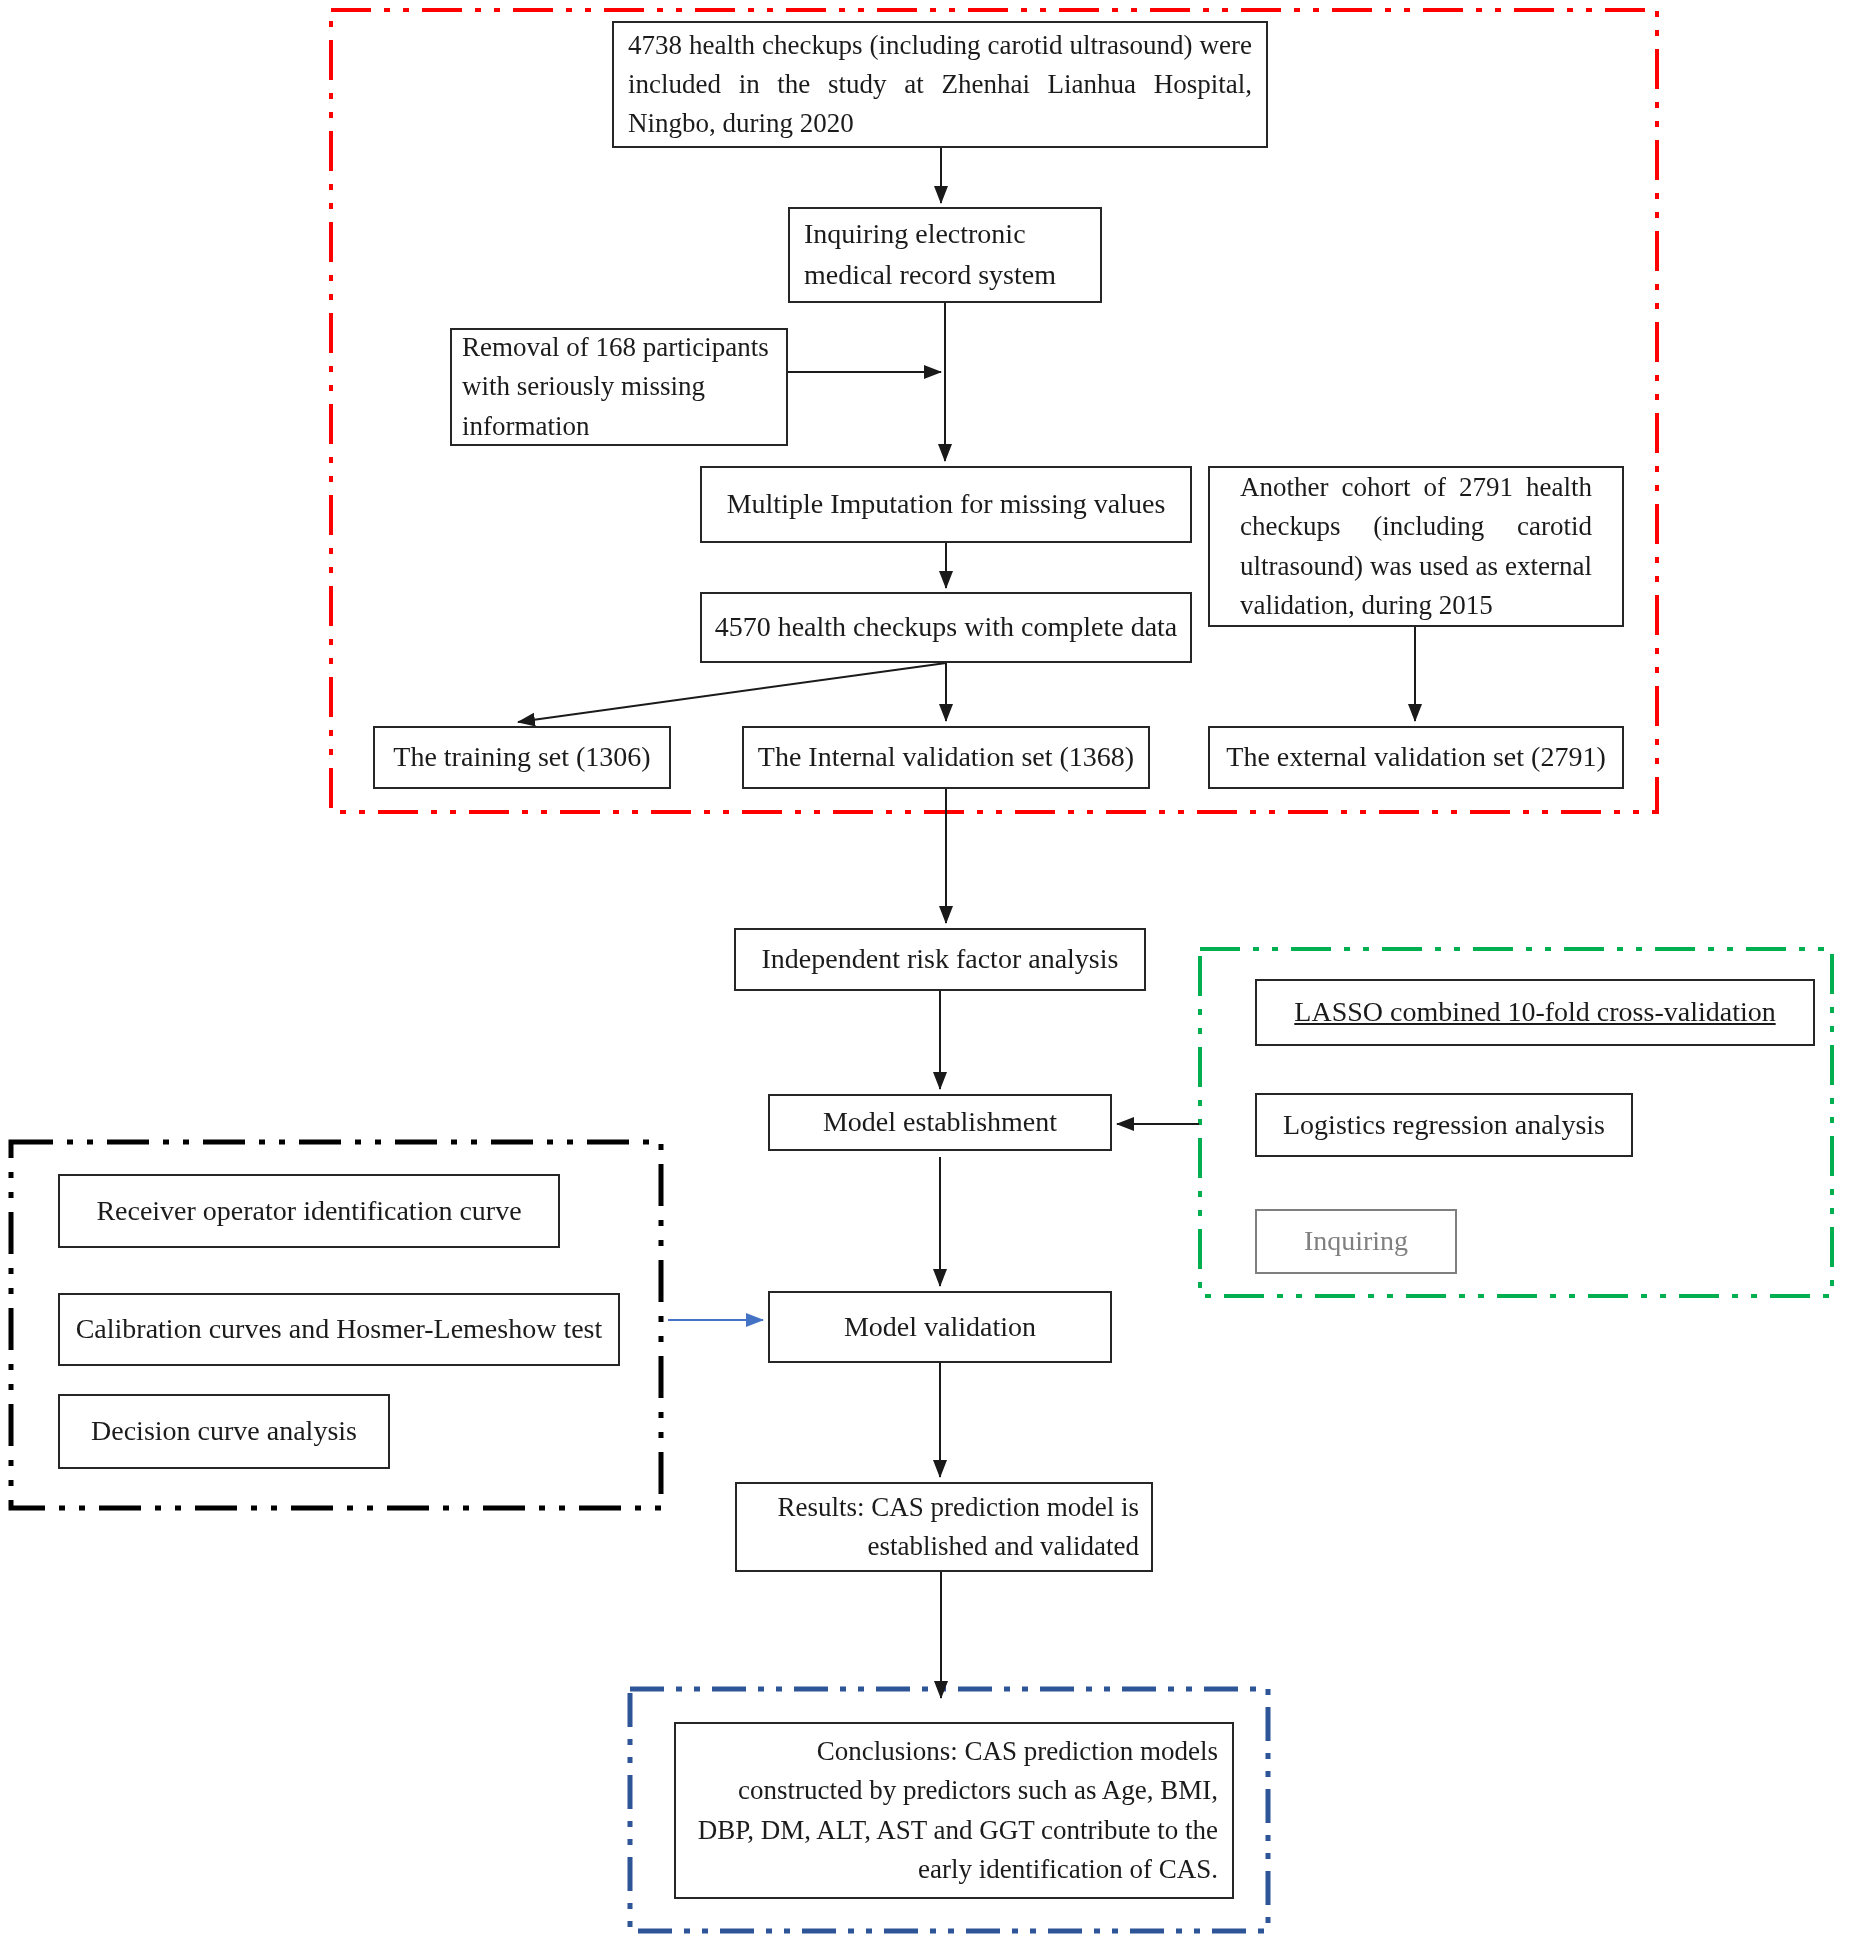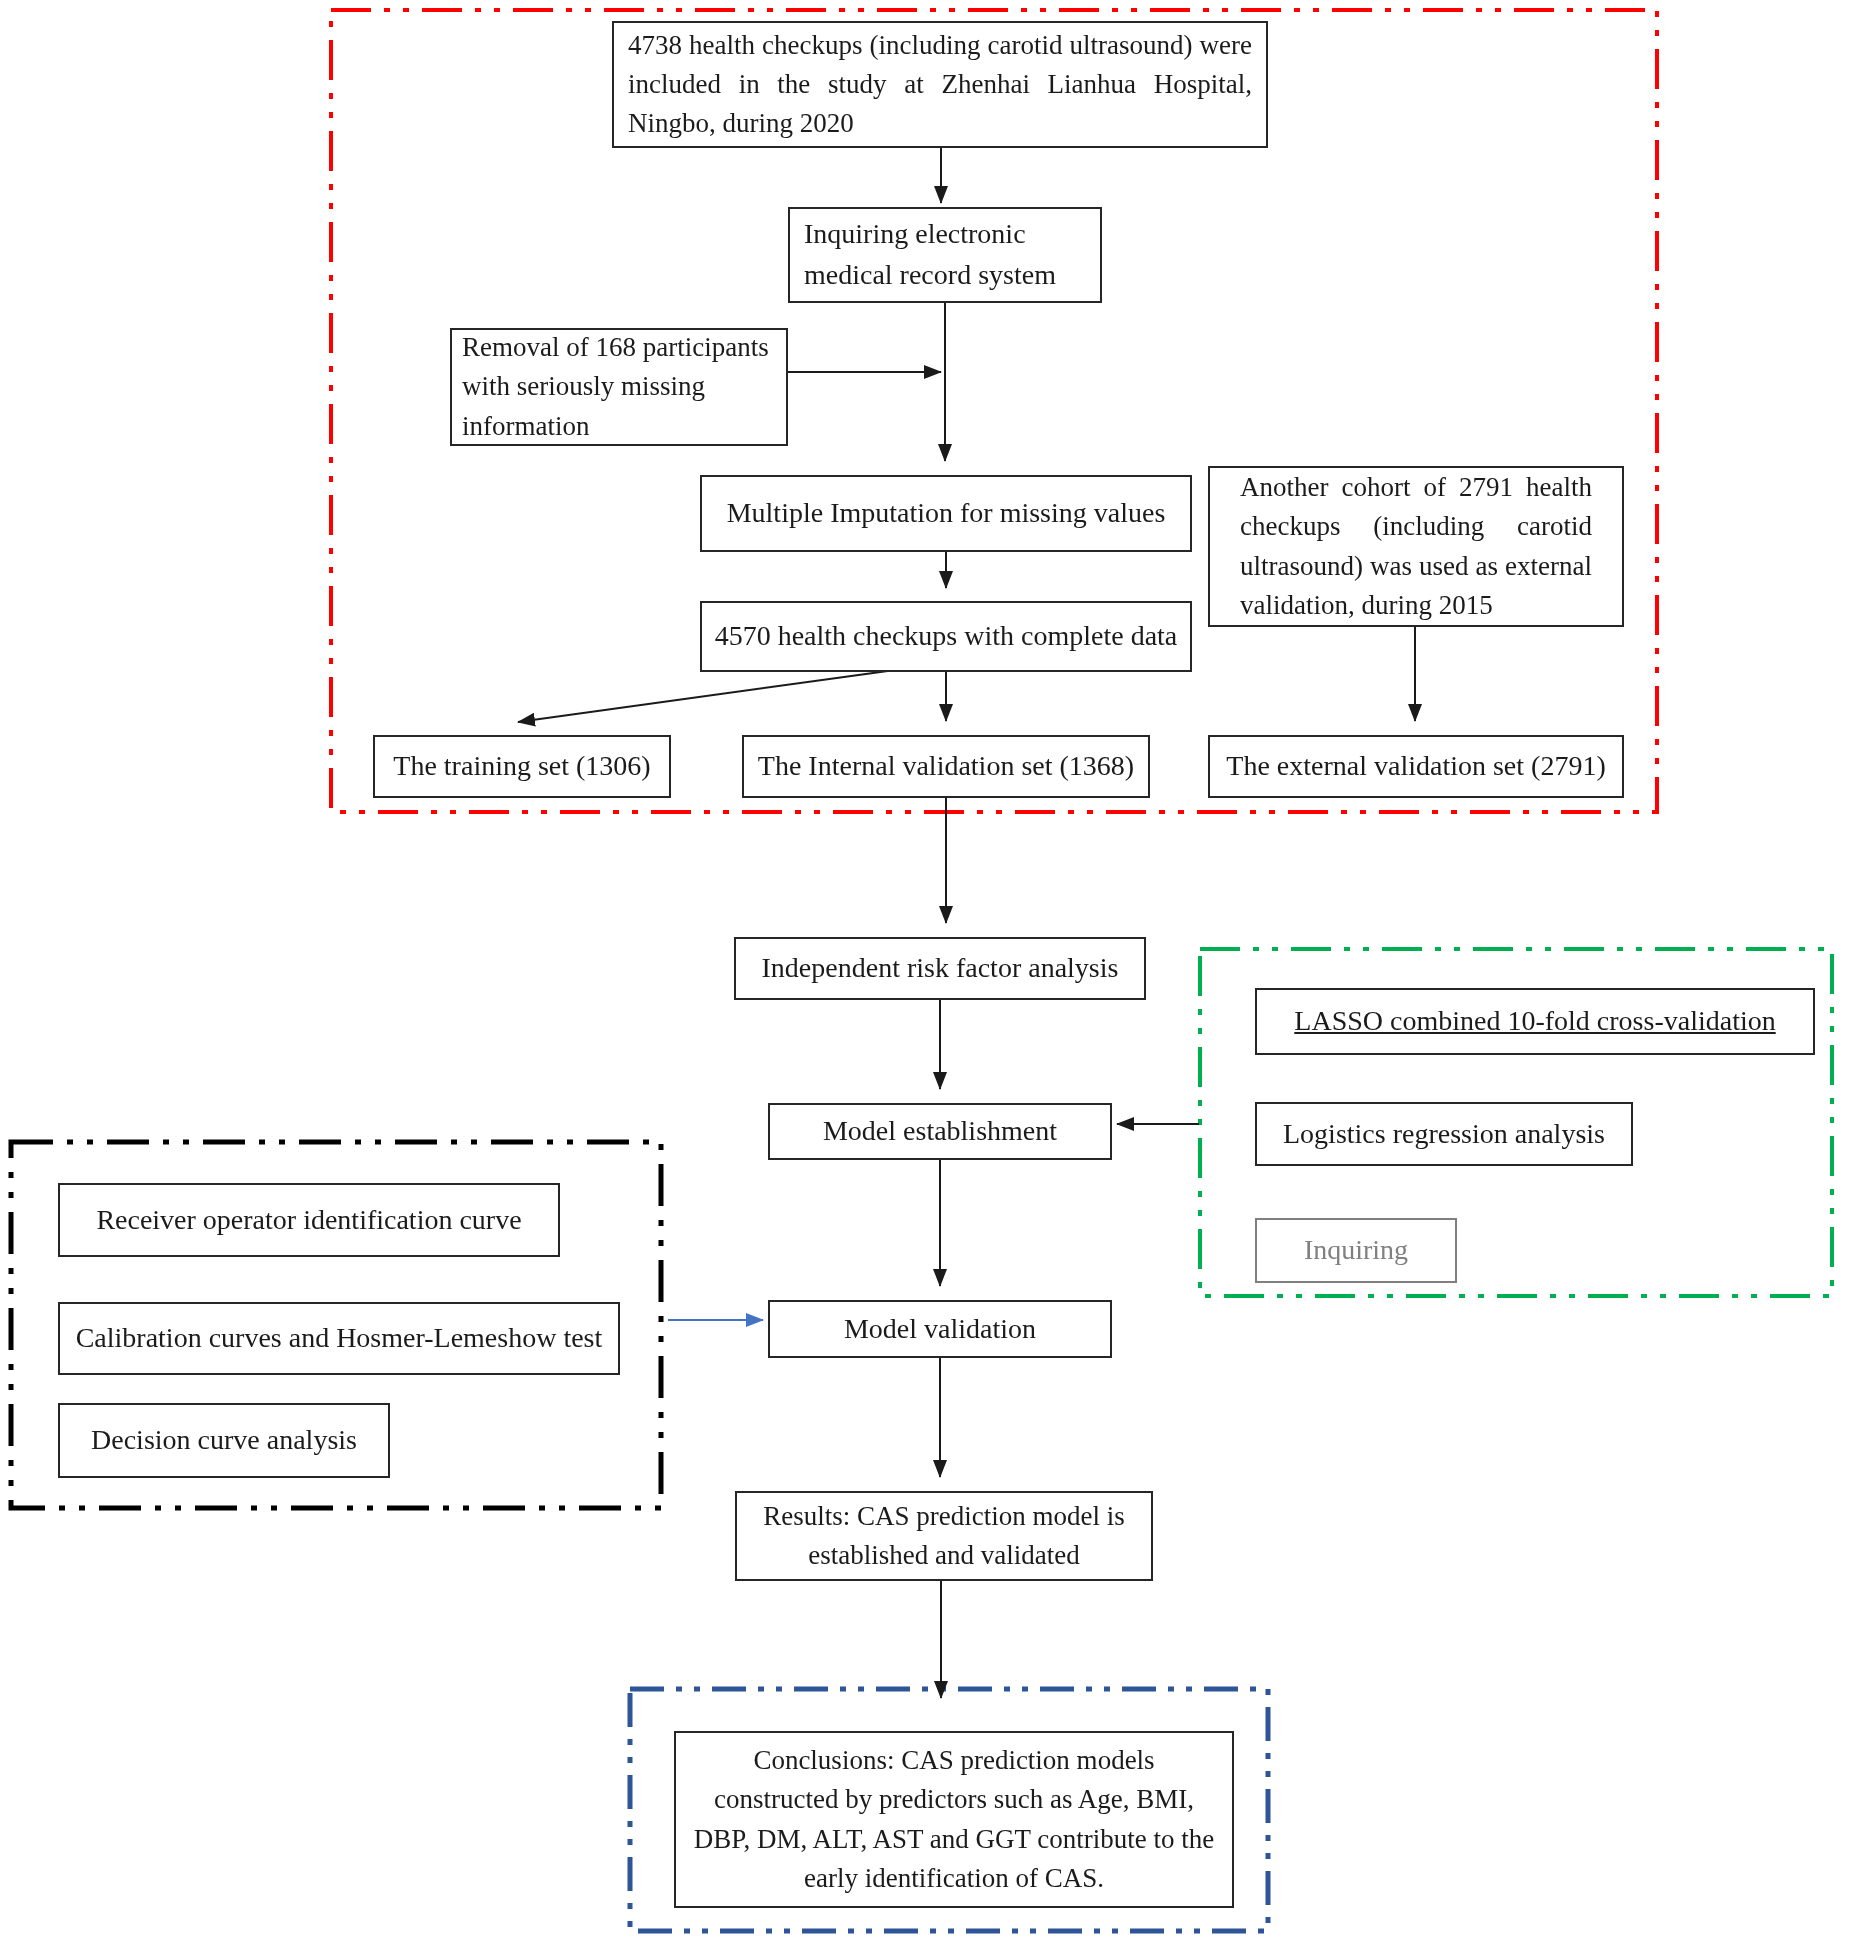--- a/index.html
+++ b/index.html
@@ -14,21 +14,21 @@
   .box{
     position:absolute;
     box-sizing:border-box;
     border:2px solid #262626;
     background:#ffffff;
     display:flex;
     align-items:center;
     font-size:28px;
     line-height:1.45;
   }
-  .c{justify-content:center;text-align:center;margin-top:9px;}
+  .c{justify-content:center;text-align:right;}
   .l{justify-content:flex-start;text-align:left;}
   .j{text-align:justify;}
   .nw{white-space:nowrap;}
   .f27{font-size:27px;}
   .gray{border-color:#7f7f7f;color:#808080;}
 </style>
 </head>
 <body>
 
 <div class="canvas">
@@ -79,21 +79,21 @@
   <div class="box c nw" style="left:373px;top:726px;width:298px;height:63px;">The training set (1306)</div>
 
   <div class="box c nw" style="left:742px;top:726px;width:408px;height:63px;">The Internal validation set (1368)</div>
 
   <div class="box c nw" style="left:1208px;top:726px;width:416px;height:63px;">The external validation set (2791)</div>
 
   <div class="box c nw" style="left:734px;top:928px;width:412px;height:63px;">Independent risk factor analysis</div>
 
   <div class="box c nw" style="left:768px;top:1094px;width:344px;height:57px;">Model establishment</div>
 
-  <div class="box c nw" style="left:768px;top:1291px;width:344px;height:58px;">Model validation</div>
+  <div class="box c nw" style="left:768px;top:1291px;width:344px;height:72px;">Model validation</div>
 
   <div class="box c f27" style="left:735px;top:1482px;width:418px;height:90px;padding:0 12px;">Results: CAS prediction model is established and validated</div>
 
   <div class="box c f27" style="left:674px;top:1722px;width:560px;height:177px;padding:0 14px;">Conclusions: CAS prediction models constructed by predictors such as Age, BMI, DBP, DM, ALT, AST and GGT contribute to the early identification of CAS.</div>
 
   <div class="box c nw" style="left:1255px;top:979px;width:560px;height:67px;text-decoration:underline;">LASSO combined 10-fold cross-validation</div>
 
   <div class="box c nw" style="left:1255px;top:1093px;width:378px;height:64px;">Logistics regression analysis</div>
 
   <div class="box c nw gray" style="left:1255px;top:1209px;width:202px;height:65px;">Inquiring</div>

